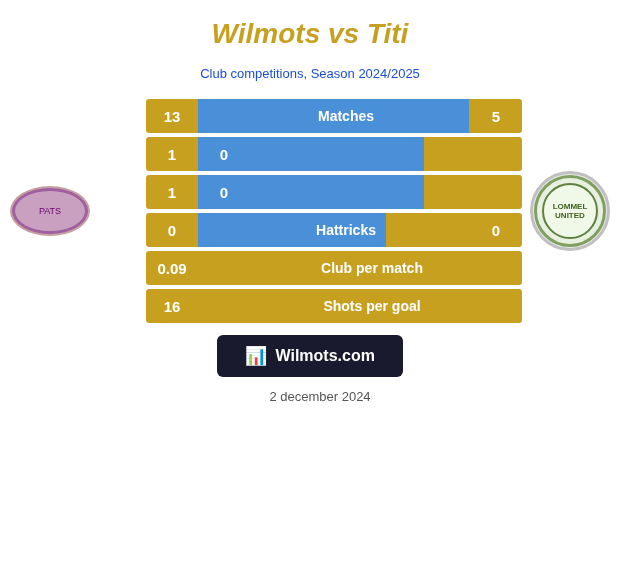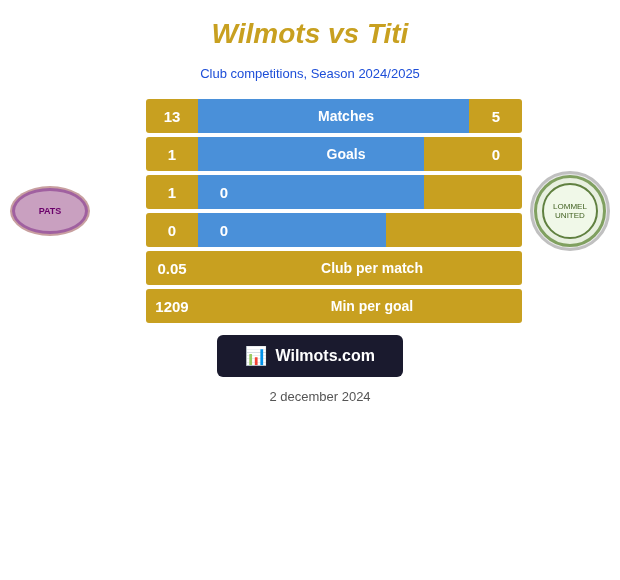--- a/index.html
+++ b/index.html
@@ -173,21 +173,21 @@
       background: #c9a0c0;
       border-radius: 50%;
       border: 3px solid #a060a0;
       display: flex;
       align-items: center;
       justify-content: center;
       flex-direction: column;
     }
     .pats-text {
       font-size: 9px;
-      font-weight: bold;
+      font-weight: normal;
       color: #6a006a;
     }
 
     .lommel-badge {
       width: 72px;
       height: 72px;
       background: #e8f0e0;
       border-radius: 50%;
       border: 3px solid #80a060;
       display: flex;
@@ -197,21 +197,21 @@
     .lommel-inner {
       width: 56px;
       height: 56px;
       border-radius: 50%;
       border: 2px solid #608040;
       background: #f0f8e8;
       display: flex;
       align-items: center;
       justify-content: center;
       font-size: 8px;
-      font-weight: normal;
+      font-weight: bold;
       color: #406020;
       text-align: center;
     }
   </style>
 </head>
 <body>
 
 <div class="page-wrapper">
   <div class="header">
     <h1>Wilmots vs Titi</h1>
@@ -229,40 +229,40 @@
     <div class="stats-container" id="stats-rows">
     <div class="stat-row">
           <div class="fill-bar" style="width: 72%;"></div>
           <span class="stat-left-val">13</span>
           <span class="stat-label">Matches</span>
           <span class="stat-right-val">5</span>
         </div>
         <div class="stat-row">
           <div class="fill-bar" style="width: 60%;"></div>
           <span class="stat-left-val">1</span>
-          <span class="stat-label">Goals</span>
           <span class="stat-right-val">0</span>
         </div>
         <div class="stat-row">
           <div class="fill-bar" style="width: 60%;"></div>
           <span class="stat-left-val">1</span>
           <span class="stat-right-val">0</span>
         </div>
         <div class="stat-row">
           <div class="fill-bar" style="width: 50%;"></div>
           <span class="stat-left-val">0</span>
+          <span class="stat-label">Hattricks</span>
           <span class="stat-right-val">0</span>
         </div>
         <div class="stat-row">
-          <span class="stat-left-val">0.05</span>
+          <span class="stat-left-val">0.09</span>
           <span class="stat-label">Club per match</span>
         </div>
         <div class="stat-row">
-          <span class="stat-left-val">1209</span>
-          <span class="stat-label">Min per goal</span>
+          <span class="stat-left-val">16</span>
+          <span class="stat-label">Shots per goal</span>
         </div>
       </div>
 
     <div class="right-badge">
       <div class="lommel-badge">
         <div class="lommel-inner">LOMMEL<br>UNITED</div>
       </div>
     </div>
   </div>
 

